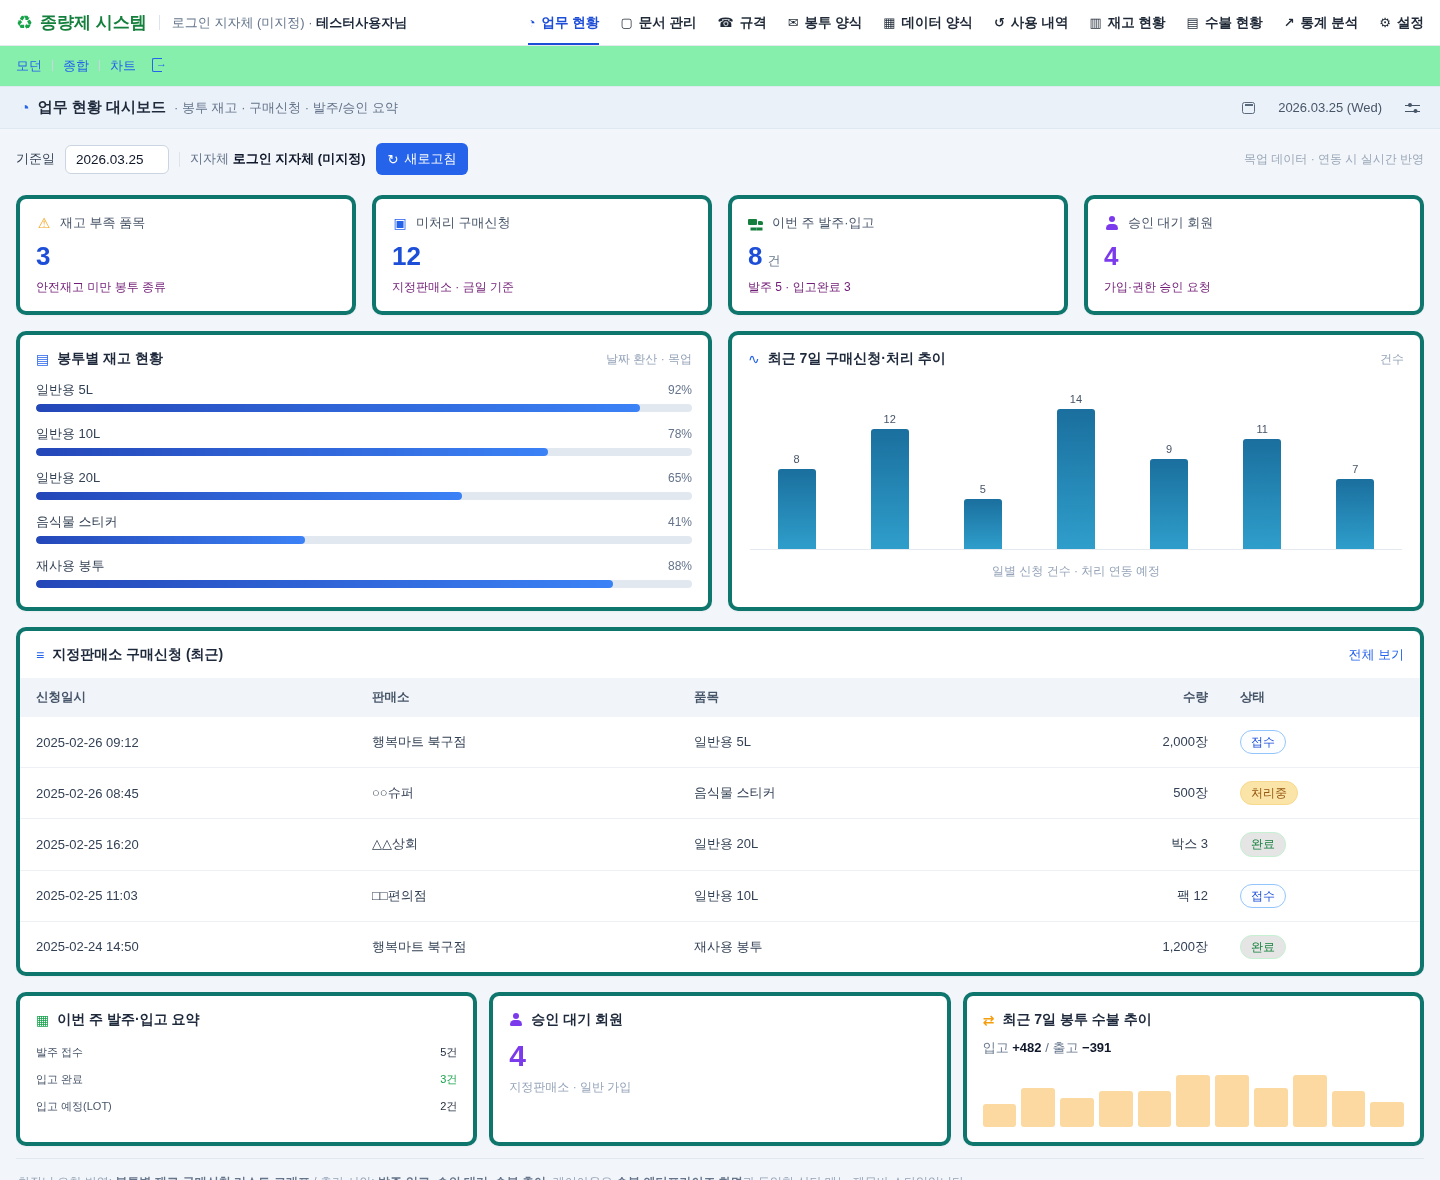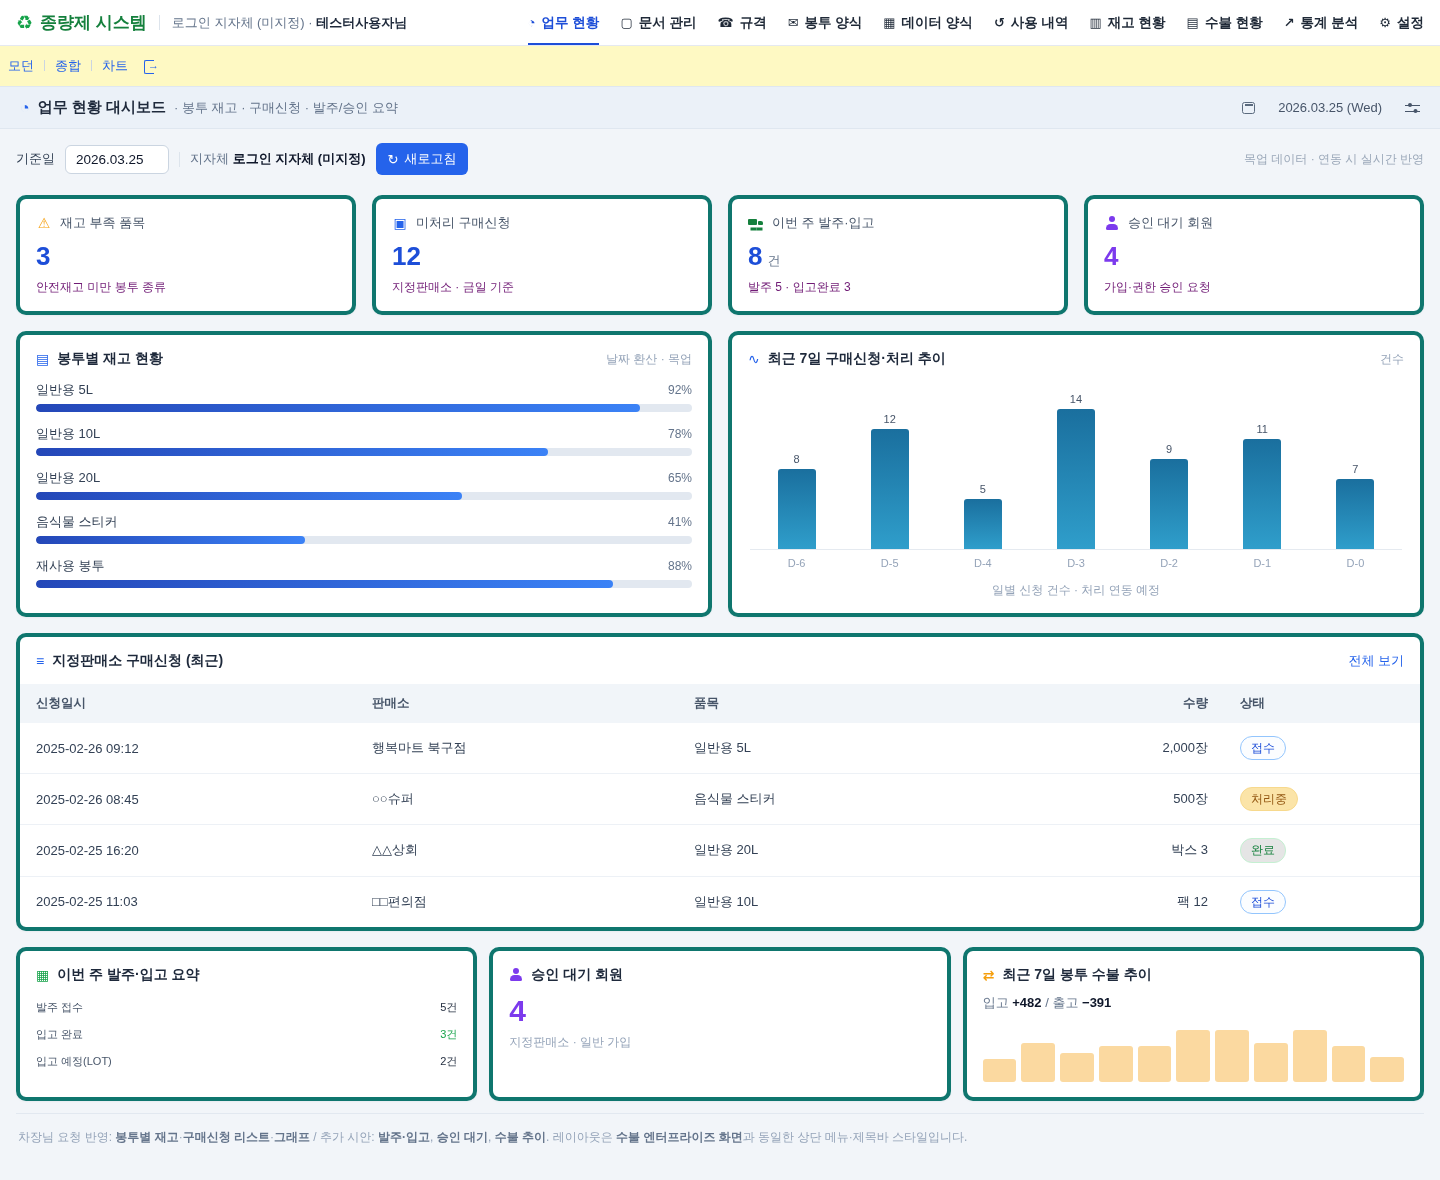--- a/index.html
+++ b/index.html
@@ -18,21 +18,21 @@
   .brand-icon{font-size:19px;color:var(--green)}
   .vdiv{width:1px;height:15px;background:#dde4ec;display:inline-block}
   .login-info{font-size:13px;color:#64748b}
   .login-info b{color:#1e293b}
   .main-nav{margin-left:auto;display:flex;gap:21px;align-self:stretch;align-items:stretch}
   .nav-item{display:flex;align-items:center;gap:6px;font-size:13.5px;font-weight:600;color:#1f2937;cursor:pointer;border-bottom:2px solid transparent;padding-top:2px}
   .nav-item.active{color:var(--primary_dark);border-bottom-color:var(--primary_dark)}
   .nav-icon{font-size:13px}
 
   
-  .subnav{display:flex;align-items:center;gap:10px;padding:11px 8px;background:#fef9c3}
+  .subnav{display:flex;gap:10px;padding:11px 16px;background:#86efac}
   .subnav-links{display:flex;align-items:center}
   .subnav-link{color:var(--primary);font-size:13px}
   .subnav-link + .subnav-link::before{content:"";display:inline-block;width:1px;height:11px;background:#cbd5e1;margin:0 10px;vertical-align:-1px}
   .logout-icon{position:relative;width:15px;height:14px;display:inline-block;color:var(--primary);cursor:pointer;margin-left:6px}
   .logout-icon::before{content:"";position:absolute;left:0;top:1px;width:9px;height:12px;border:1.5px solid currentColor;border-right:none;border-radius:2px 0 0 2px}
   .logout-icon::after{content:"\2192";position:absolute;left:4px;top:50%;transform:translateY(-52%);font-size:11px;line-height:1}
 
   
   .page-header{display:flex;align-items:center;background:#ebf1f8;border-top:1px solid #dfe7f0;border-bottom:1px solid #dfe7f0;padding:11px 20px;gap:8px}
   .ph-icon{color:var(--primary);font-size:16px}
@@ -393,30 +393,20 @@
           <div class="vcol">
             <span class="vval">11</span>
             <div class="vbar" style="height: 110px;"></div>
           </div>
 
           <div class="vcol">
             <span class="vval">7</span>
             <div class="vbar" style="height: 70px;"></div>
           </div>
         </div>
-      <div class="vlabels">
-
-      <span class="vlabel">D-6</span>
-          <span class="vlabel">D-5</span>
-          <span class="vlabel">D-4</span>
-          <span class="vlabel">D-3</span>
-          <span class="vlabel">D-2</span>
-          <span class="vlabel">D-1</span>
-          <span class="vlabel">D-0</span>
-        </div>
       <div class="vcaption">일별 신청 건수 · 처리 연동 예정</div>
     </div>
   </div>
 
 </section>
 
 <section class="card table-card">
   <div class="panel-head">
     <span class="panel-icon">≡</span>
     <span class="panel-title">지정판매소 구매신청 (최근)</span>
@@ -460,20 +450,27 @@
         </tr>
 
         <tr>
           <td>2025-02-25 11:03</td>
           <td>□□편의점</td>
           <td>일반용 10L</td>
           <td>팩 12</td>
           <td><span class="badge v-received">접수</span></td>
         </tr>
 
+        <tr>
+          <td>2025-02-24 14:50</td>
+          <td>행복마트 북구점</td>
+          <td>재사용 봉투</td>
+          <td>1,200장</td>
+          <td><span class="badge v-done">완료</span></td>
+        </tr>
       </tbody>
   </table>
 </section>
 
 <section class="bottom-grid">
 
   <div class="card bcard">
     <div class="bhead">
       <span class="bicon green">▦</span>
       <span>이번 주 발주·입고 요약</span>

